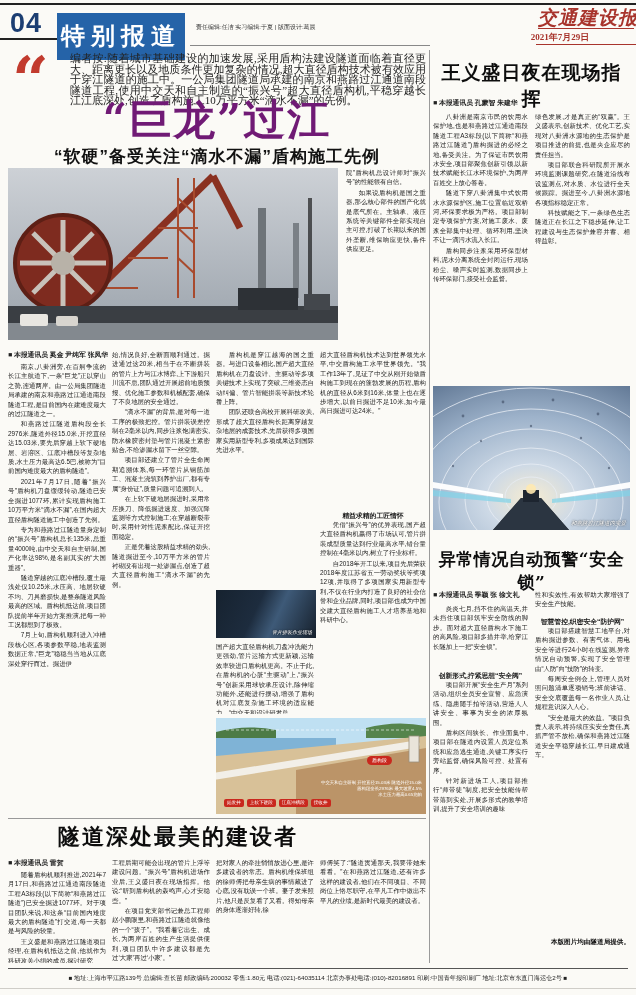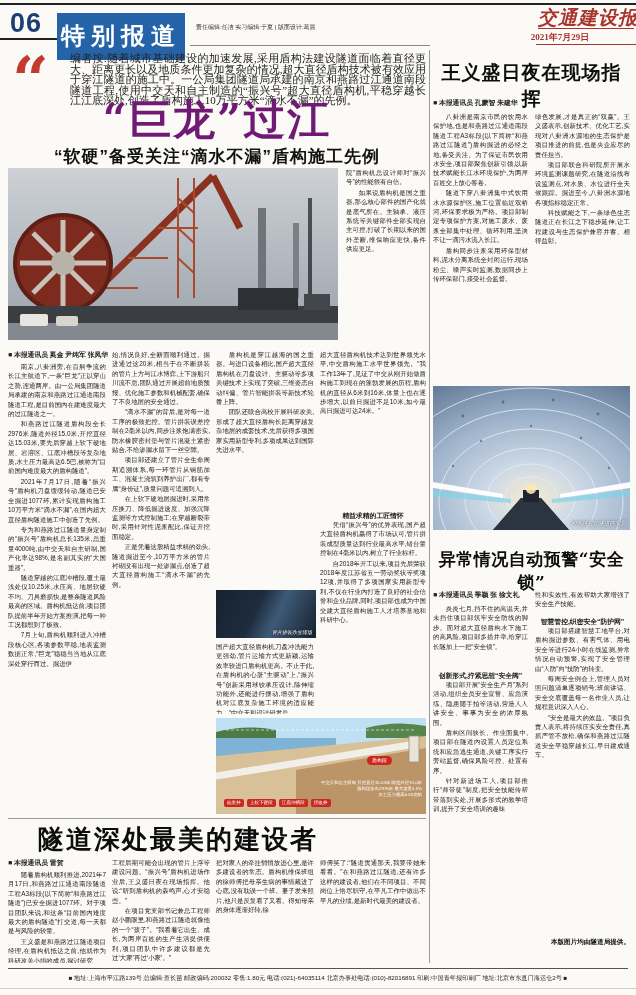--- a/index.html
+++ b/index.html
@@ -32,21 +32,21 @@
   .tag-row span{display:inline-block;background:#c9281e;color:#fff;font-size:4.6px;line-height:8px;padding:0 3px;border-radius:2px;margin-right:3px;}
   .notes p{margin:0;color:#fff;font-size:4.4px;line-height:6px;text-indent:0;text-align:right;}
   .credit-line{position:absolute;font-size:6.6px;font-weight:bold;text-align:right;color:#111;}
   .footer-text{position:absolute;font-size:6.2px;color:#222;text-align:center;white-space:nowrap;}
   .vdiv{position:absolute;width:1px;background:#9a9a9a;}
 </style>
 </head>
 <body>
 
 <div class="rule" style="left:0;top:3px;width:636px;height:2px;"></div>
-<div class="abs pageno" style="left:10px;top:8px;">06</div>
+<div class="abs pageno" style="left:10px;top:8px;">04</div>
 <div class="rule" style="left:0;top:38px;width:99px;height:2px;"></div>
 <div class="abs section-box" style="left:57px;top:13px;width:128px;height:47px;line-height:47px;">特别报道</div>
 <div class="abs editors" style="left:196px;top:23px;">责任编辑:任洁 实习编辑:于夏 | 版面设计:葛晨</div>
 <div class="rule" style="left:190px;top:45px;width:240px;height:1px;background:#888;"></div>
 <div class="abs masthead" style="left:538px;top:5px;width:96px;text-align:center;">交通建设报</div>
 <div class="red-rule" style="left:538px;top:28px;width:96px;height:1px;"></div>
 <div class="abs m-date" style="left:512px;top:31px;width:96px;">2021年7月29日</div>
 <div class="red-rule" style="left:536px;top:44px;width:100px;height:1px;"></div>
 
 <div class="vdiv" style="left:429px;top:50px;height:913px;"></div>
@@ -160,21 +160,21 @@
   <div class="abs" style="right:34px;top:38px;background:#c9281e;color:#fff;font-size:5px;line-height:9px;padding:0 5px;border-radius:5px;">盾构段</div>
   <div class="abs notes" style="right:4px;bottom:16px;width:120px;">
       <p>中交天和自主研制 开挖直径15.03米 隧道外径15.0米</p>
       <p>盾构段全长2976米 最大坡度4.5%</p>
       <p>水土压力最高0.65兆帕</p>
     </div>
 </div>
 
 <div class="rule" style="left:8px;top:818px;width:418px;height:1px;background:#999;"></div>
 
-<div class="abs h2" style="left:8px;top:822px;width:340px;font-size:26px;letter-spacing:2px;">隧道深处最美的建设者</div>
+<div class="abs h2" style="left:8px;top:822px;width:340px;font-size:22px;letter-spacing:2px;">隧道深处最美的建设者</div>
 <div class="byline" style="left:8px;top:858px;">■ 本报通讯员 雷贺</div>
 <div class="col" style="left:8px;top:870px;width:98px;height:93px;">
     <p>随着盾构机顺利推进,2021年7月17日,和燕路过江通道南段隧道工程A3标段(以下简称“和燕路过江隧道”)已安全掘进1077环。对于项目团队来说,和这条“目前国内难度最大的盾构隧道”打交道,每一天都是与风险的较量。</p>
     <p>王义盛是和燕路过江隧道项目经理,在盾构机抵达之前,他就作为科研攻关小组的成员,探讨研究</p>
   </div>
 <div class="col cont" style="left:112px;top:858px;width:98px;height:105px;">
     <p>工程后期可能会出现的管片上浮等建设问题。“振兴号”盾构机进场作业后,王义盛日夜在现场指挥。他说:“听到盾构机的轰鸣声,心才安稳些。”</p>
     <p>在项目党支部书记兼总工程师赵小鹏眼里,和燕路过江隧道就像他的一个“孩子”。“我看着它出生、成长,为两岸百姓的生产生活提供便利,项目团队中许多建议都是先过‘大家’再过‘小家’。”</p>
   </div>
 <div class="col cont" style="left:216px;top:858px;width:98px;height:105px;">

